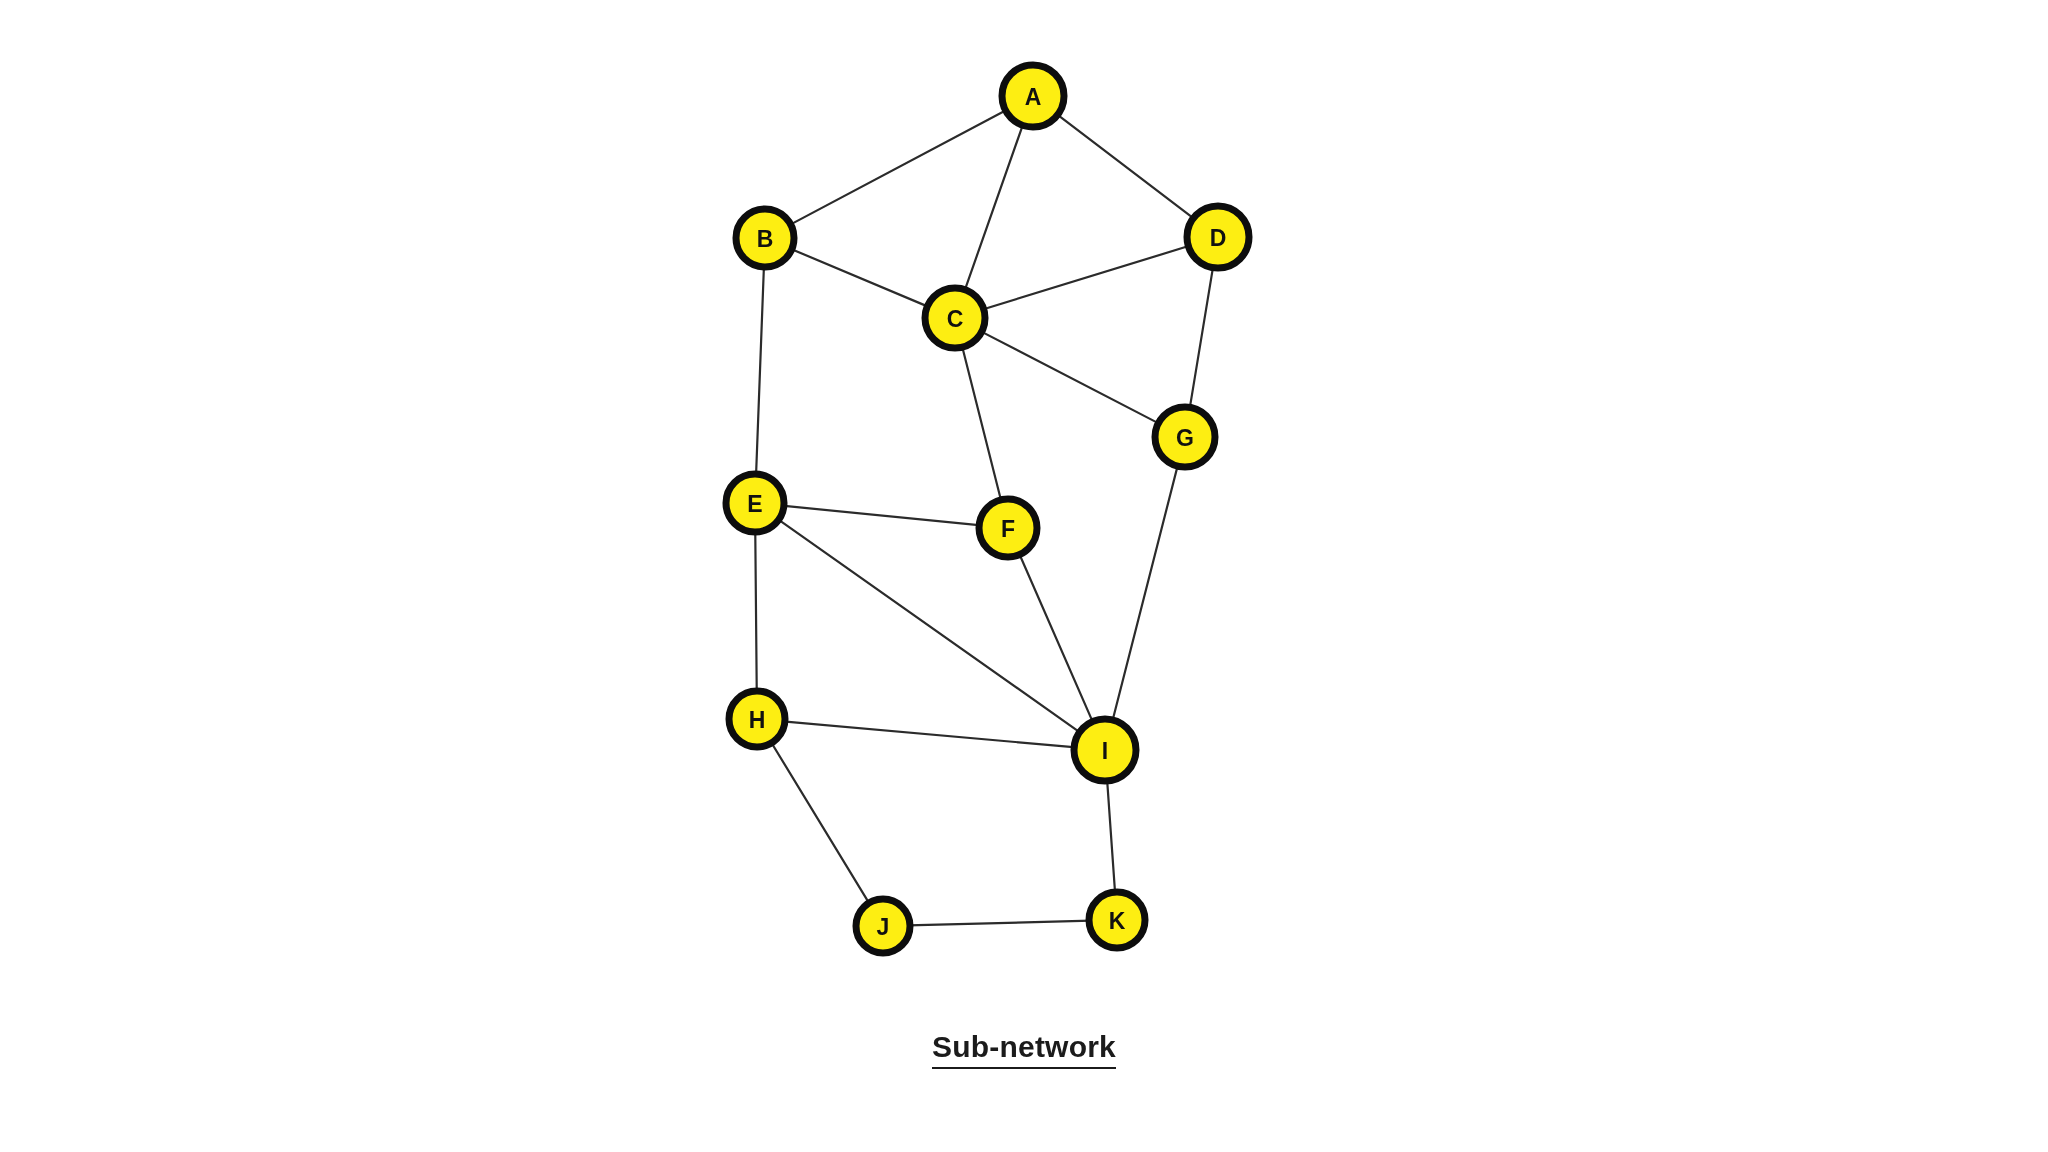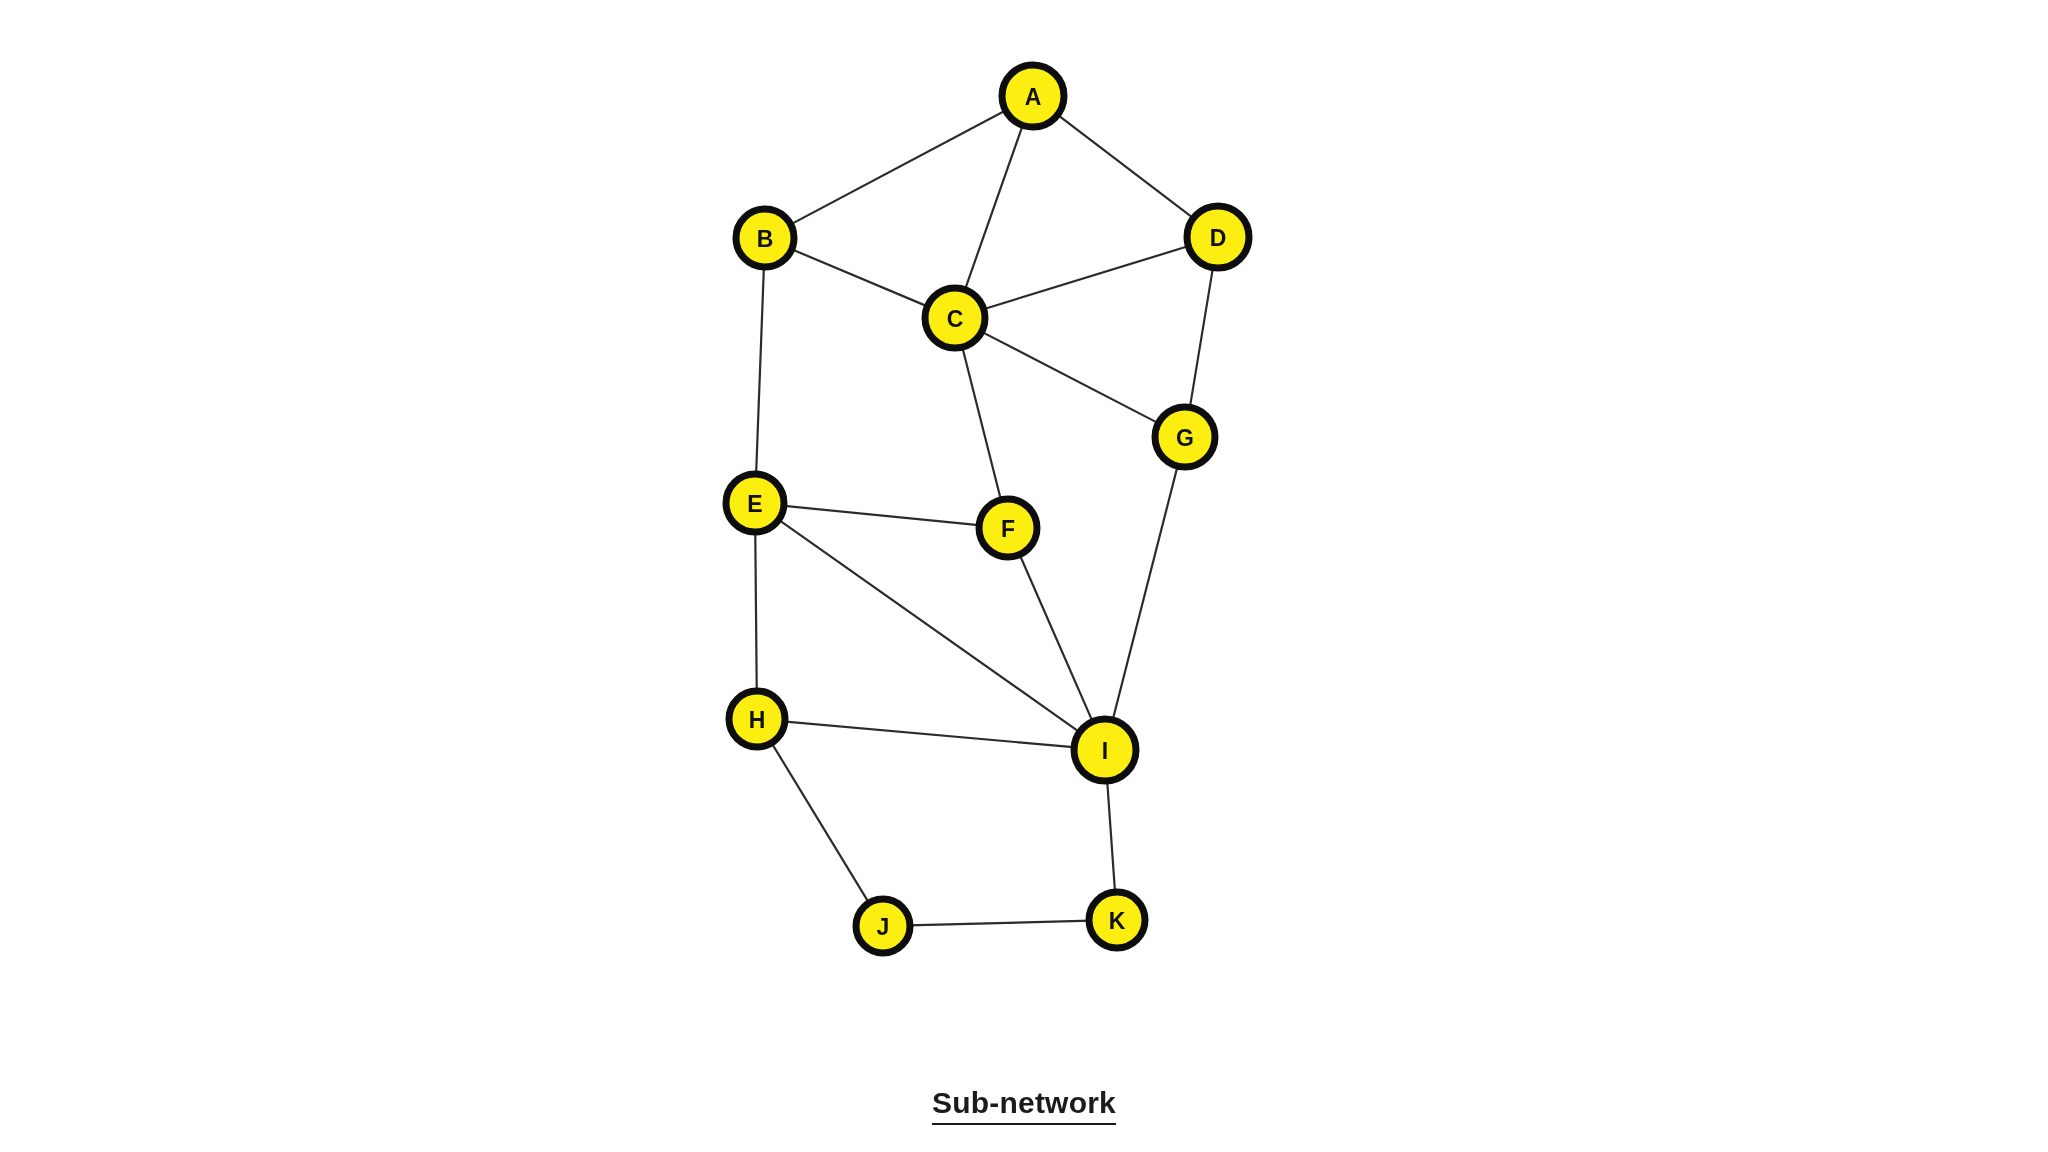--- a/index.html
+++ b/index.html
@@ -133,17 +133,17 @@
           <circle cx="883" cy="926" r="27" class="node-circle" fill="#fdee12" stroke="#0d0d0d"></circle>
           <text x="883" y="927" class="node-label" fill="#111111">J</text>
         </g>
         <g>
           <circle cx="1117" cy="920" r="28" class="node-circle" fill="#fdee12" stroke="#0d0d0d"></circle>
           <text x="1117" y="921" class="node-label" fill="#111111">K</text>
         </g>
       </g>
   </svg>
 
-  <div class="caption" style="top:1086px;">
+  <div class="caption" style="top:1030px;">
     <span>Sub-network</span>
   </div>
 
 </div>
 
 </body></html>

